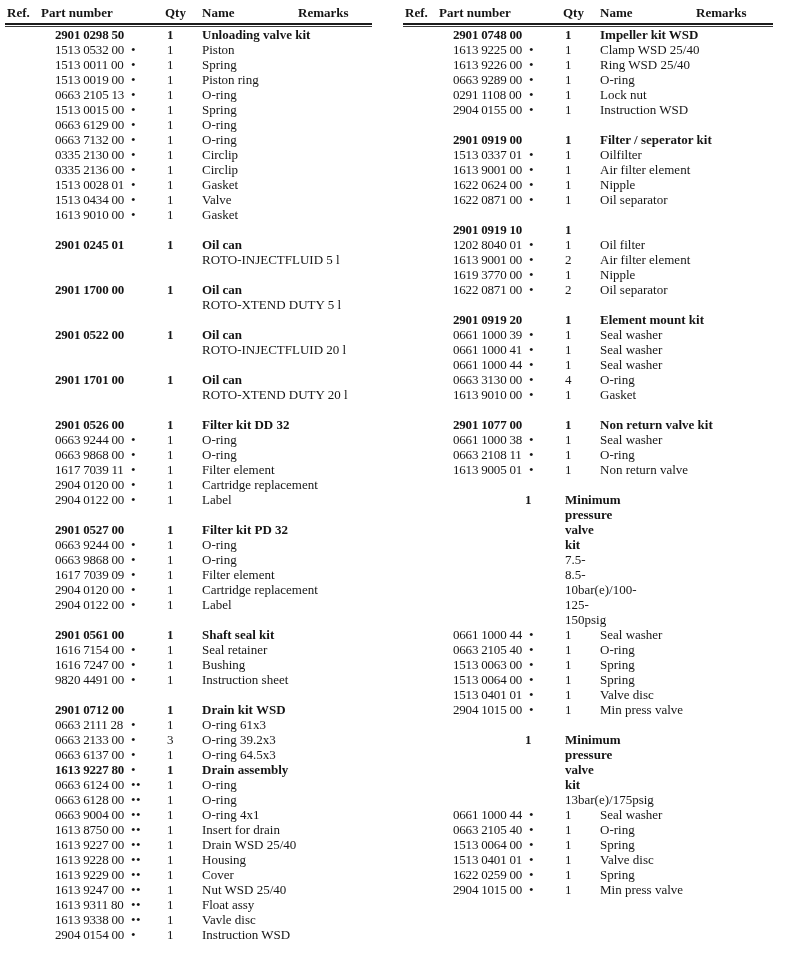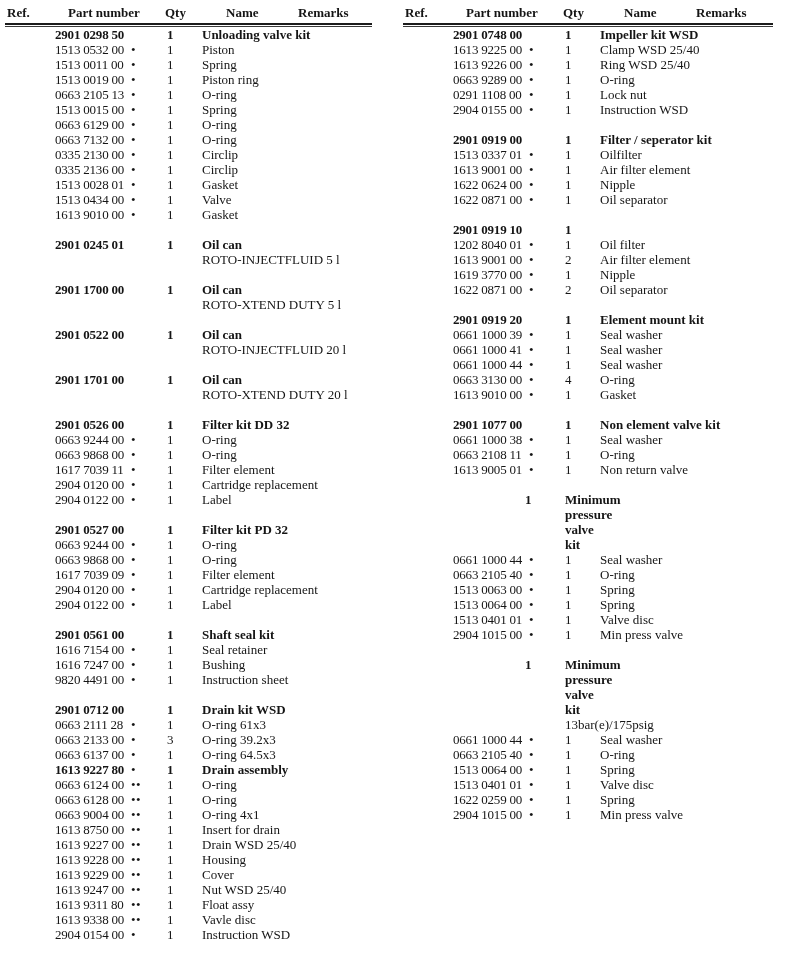--- a/index.html
+++ b/index.html
@@ -10,23 +10,23 @@
     -webkit-font-smoothing: antialiased;
   }
   .page { position: relative; width: 789px; height: 960px; background: #ffffff; }
   .col { position: absolute; top: 5px; }
   .col-left  { left: 5px;   width: 367px; }
   .col-right { left: 403px; width: 370px; }
 
   .col-header { position: relative; height: 15px; font-weight: bold; white-space: nowrap; }
   .col-header span { position: absolute; top: 0; line-height: 15px; }
   .h-ref     { left: 2px; }
-  .h-part    { left: 63px; }
+  .h-part    { left: 36px; }
   .h-qty     { left: 160px; }
-  .h-name    { left: 197px; margin-left: 24px; }
+  .h-name    { left: 197px; }
   .h-remarks { left: 293px; }
 
   .header-rule {
     margin-top: 3px; height: 1px;
     border-top: 2px solid #1c1c1c;
     border-bottom: 1px solid #3a3a3a;
   }
 
   .groups { margin-top: 0; }
   .group { margin-bottom: 15px; }
@@ -594,21 +594,21 @@
             <span class="c-qty">1</span>
             <span class="c-name"><span class="nm">Gasket</span></span>
           </div>
         </div>
         <div class="group">
           <div class="row bold">
             <span class="c-ref"></span>
             <span class="c-part">2901 1077 00</span>
             <span class="c-bullet"></span>
             <span class="c-qty">1</span>
-            <span class="c-name"><span class="nm">Non element valve kit</span></span>
+            <span class="c-name"><span class="nm">Non return valve kit</span></span>
           </div>
           <div class="row">
             <span class="c-ref"></span>
             <span class="c-part">0661 1000 38</span>
             <span class="c-bullet">•</span>
             <span class="c-qty">1</span>
             <span class="c-name"><span class="nm">Seal washer</span></span>
           </div>
           <div class="row">
             <span class="c-ref"></span>
@@ -624,21 +624,22 @@
             <span class="c-qty">1</span>
             <span class="c-name"><span class="nm">Non return valve</span></span>
           </div>
         </div>
         <div class="group">
           <div class="row bold">
             <span class="c-ref"></span>
             <span class="c-bullet"></span>
             <span class="c-qty">1</span>
             <span class="c-name"><span class="nm">Minimum pressure valve
-kit</span></span>
+kit</span><div class="note">7.5-8.5-10bar(e)/100-125-
+150psig</div></span>
           </div>
           <div class="row">
             <span class="c-ref"></span>
             <span class="c-part">0661 1000 44</span>
             <span class="c-bullet">•</span>
             <span class="c-qty">1</span>
             <span class="c-name"><span class="nm">Seal washer</span></span>
           </div>
           <div class="row">
             <span class="c-ref"></span>

